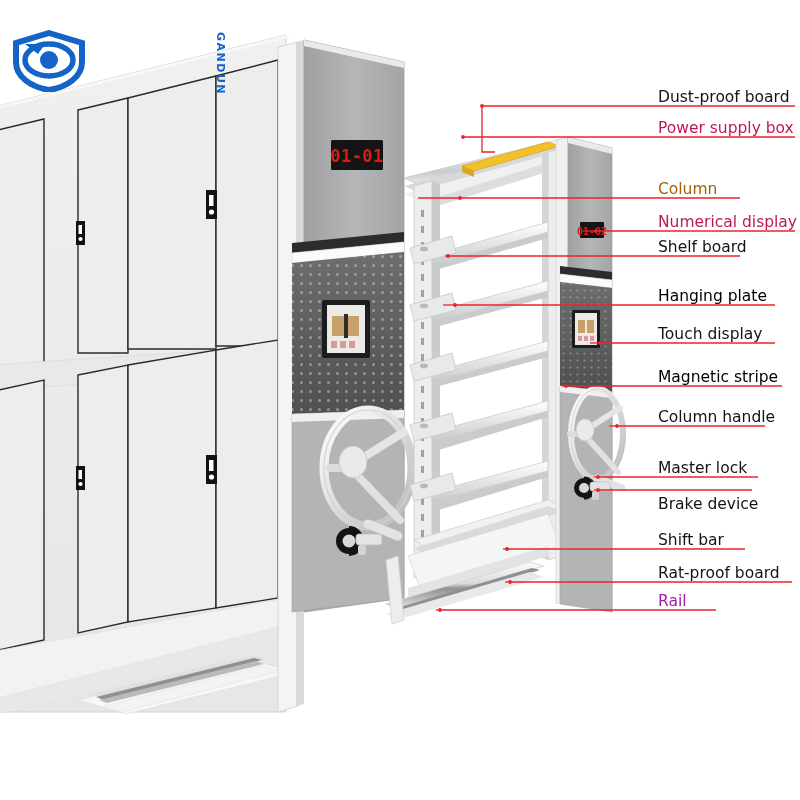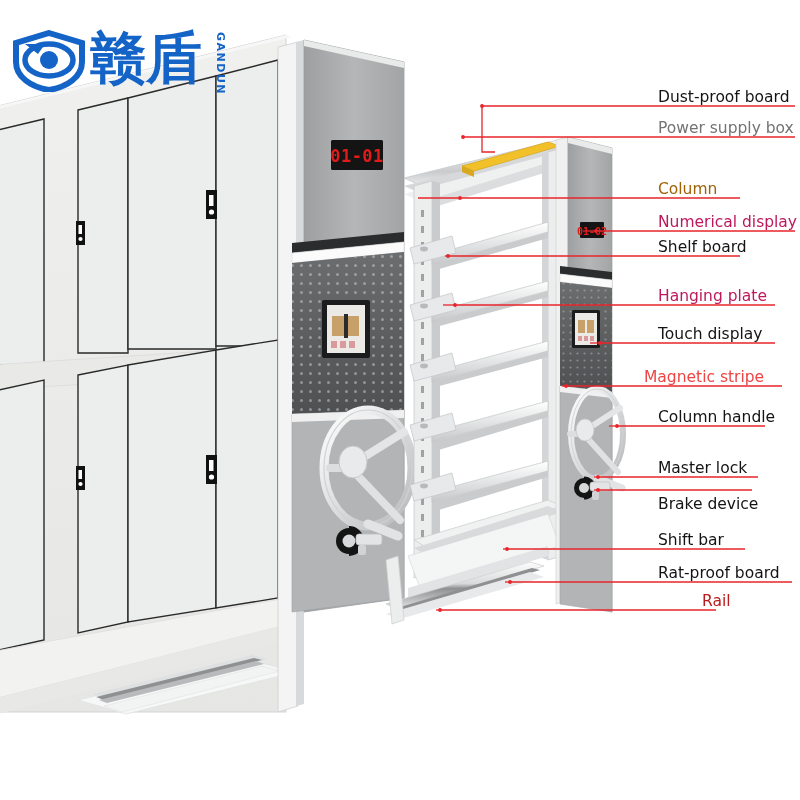--- a/index.html
+++ b/index.html
@@ -418,33 +418,32 @@
   </svg>
 
 
   <div class="logo">
     <svg width="74" height="62" viewBox="0 0 74 62">
       <path d="M37,3 L70,13 L70,32 C70,47 55,57 37,60 C19,57 4,47 4,32 L4,13 Z" fill="none" stroke="#1464c8" stroke-width="6"></path>
       <ellipse cx="37" cy="30" rx="24" ry="16" fill="none" stroke="#1464c8" stroke-width="5.5"></ellipse>
       <circle cx="37" cy="30" r="9" fill="#1464c8"></circle>
       <path d="M13,14 L33,14 L26,24 Z" fill="#1464c8"></path>
     </svg>
-    <div class="logo-cn">赣盾</div>
     <div class="logo-py">GANDUN</div>
   </div>
 
   <div id="labels">
       <div class="lbl" style="left: 658px; top: 88px; color: rgb(20, 20, 20);">Dust-proof board</div>
-      <div class="lbl" style="left: 658px; top: 119px; color: #737373;">Power supply box</div>
+      <div class="lbl" style="left: 658px; top: 119px; color: #be185d;">Power supply box</div>
       <div class="lbl" style="left: 658px; top: 180px; color: #a16207;">Column</div>
       <div class="lbl" style="left: 658px; top: 213px; color: #be185d;">Numerical display</div>
       <div class="lbl" style="left: 658px; top: 238px; color: rgb(20, 20, 20);">Shelf board</div>
-      <div class="lbl" style="left: 658px; top: 287px; color: #be185d;">Hanging plate</div>
+      <div class="lbl" style="left: 658px; top: 287px; color: #000000;">Hanging plate</div>
       <div class="lbl" style="left: 658px; top: 325px; color: rgb(20, 20, 20);">Touch display</div>
-      <div class="lbl" style="left: 644px; top: 368px; color: #ef4444;">Magnetic stripe</div>
+      <div class="lbl" style="left: 658px; top: 368px; color: #000000;">Magnetic stripe</div>
       <div class="lbl" style="left: 658px; top: 408px; color: rgb(20, 20, 20);">Column handle</div>
       <div class="lbl" style="left: 658px; top: 459px; color: rgb(20, 20, 20);">Master lock</div>
       <div class="lbl" style="left: 658px; top: 495px; color: rgb(20, 20, 20);">Brake device</div>
       <div class="lbl" style="left: 658px; top: 531px; color: rgb(20, 20, 20);">Shift bar</div>
       <div class="lbl" style="left: 658px; top: 564px; color: rgb(20, 20, 20);">Rat-proof board</div>
-      <div class="lbl" style="left: 658px; top: 592px; color: #b91c1c; margin-left: 44px;">Rail</div>
+      <div class="lbl" style="left: 658px; top: 592px; color: #a21caf;">Rail</div>
     </div>
 </div>
 
 </body></html>

